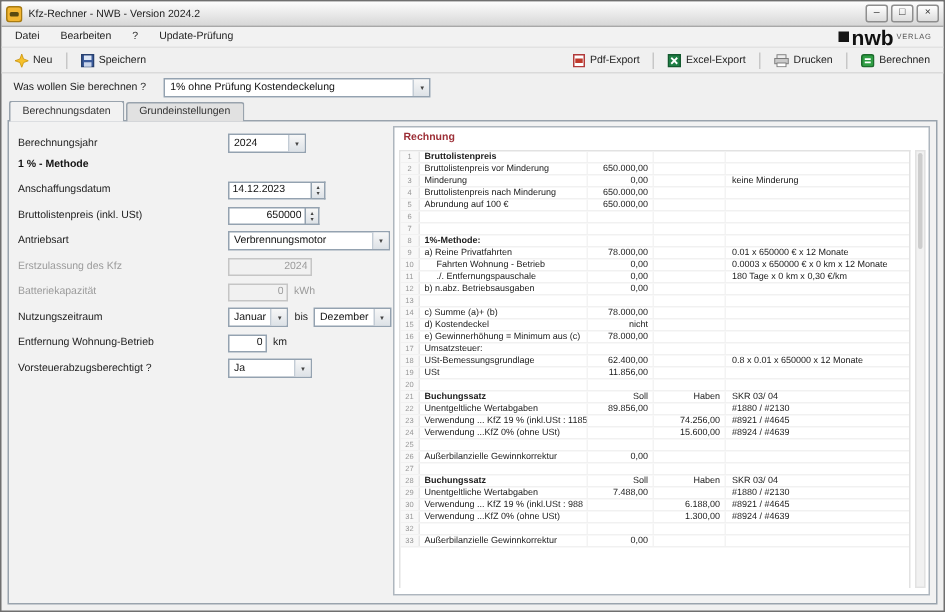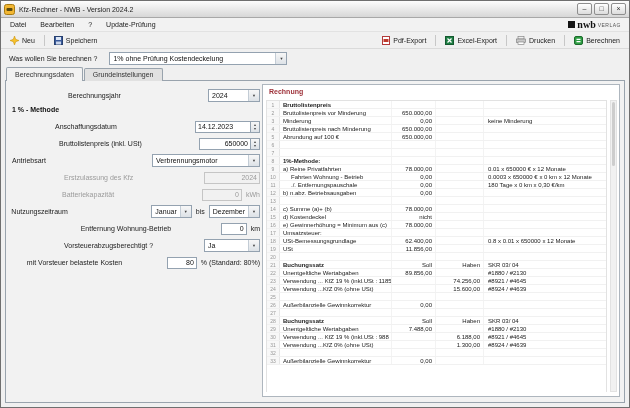--- a/index.html
+++ b/index.html
@@ -18,21 +18,21 @@
              background:linear-gradient(#ffffff,#dcdcdc); font-size:7px; line-height:10px;
              text-align:center; color:#333; }
 
   
   .menubar { position:absolute; top:17px; left:0; right:0; height:14px; background:#f2f2f2;
              border-bottom:1px solid #e2e2e2; display:flex; align-items:center; padding:0 2px;
              font-size:7px; }
   .menu-item { padding:0 7px; height:100%; display:flex; align-items:center; color:#222; }
   .brand { margin-left:auto; display:flex; align-items:center; gap:2px; padding-right:6px; }
   .brand-box { width:7px; height:7px; background:#141414; }
-  .brand-name { font-weight:bold; font-size:10px; color:#111;font-family:Liberation Serif, serif; }
+  .brand-name { font-weight:bold; font-size:14px; color:#111; }
   .brand-suffix { font-size:5px; color:#555; letter-spacing:0.5px; }
 
   
   .toolbar { position:absolute; top:31px; left:0; right:0; height:17px; background:#f0f0f0;
              border-bottom:1px solid #dadada; display:flex; align-items:center; padding:0 4px;
              font-size:7px; gap:2px; }
   .tb-btn { display:flex; align-items:center; gap:3px; padding:1px 4px; border:1px solid transparent;
             border-radius:2px; color:#222; }
   .tb-sep { width:1px; height:11px; background:#c7c7c7; margin:0 2px; }
   .tb-right { margin-left:auto; display:flex; align-items:center; gap:2px; }
@@ -65,21 +65,21 @@
           gap:1px; font-size:7px; z-index:2; }
   .tab { padding:0 8px; height:13px; line-height:12px; border:1px solid #99a3ad; border-bottom:none;
          border-radius:2px 2px 0 0; background:#e1e1e1; color:#333; }
   .tab.active { height:14px; line-height:13px; background:#f2f2f2; }
 
   .tab-panel { position:absolute; top:79px; left:4px; right:4px; bottom:4px;
                border:1px solid #99a3ad; background:#f2f2f2; }
 
   
   .form { position:absolute; left:6px; top:8px; width:248px; font-size:7px; color:#222; }
-  .frow { display:flex; align-items:center; height:13px; margin-bottom:4px;justify-content:flex-end; }
+  .frow { display:flex; align-items:center; height:13px; margin-bottom:4px; }
   .frow label { flex:0 0 auto; min-width:140px; padding-right:4px; }
   .fheading { font-weight:bold; font-size:7px; margin:4px 0 7px; color:#111; }
   .suffix { margin-left:4px; white-space:nowrap; }
   .mid { margin:0 4px; }
   .dis label, .dis .suffix { color:#9b9b9b; }
   .dis .input { background:#f1f1f1; border-color:#c5c5c5; color:#9b9b9b; }
 
   
   .rechnung { position:absolute; left:256px; top:3px; right:4px; bottom:5px; background:#fff;
               border:1px solid #aeb6be; }
@@ -284,25 +284,20 @@
       </div>
 
       <div class="frow">
         <label>Vorsteuerabzugsberechtigt ?</label>
         <div class="combo w56">
           <span class="combo-text">Ja</span>
           <span class="combo-arrow">▼</span>
         </div>
       </div>
 
-      <div class="frow">
-        <label>mit Vorsteuer belastete Kosten</label>
-        <input class="input num w30" readonly="" value="80" style="">
-        <span class="suffix">% (Standard: 80%)</span>
-      </div>
 
     </div>
 
     <div class="rechnung">
       <div class="rechnung-title">Rechnung</div>
       <div class="grid">
 
           <div class="grow bold">
             <span class="c-num">1</span>
             <span class="c-desc">Bruttolistenpreis</span>

